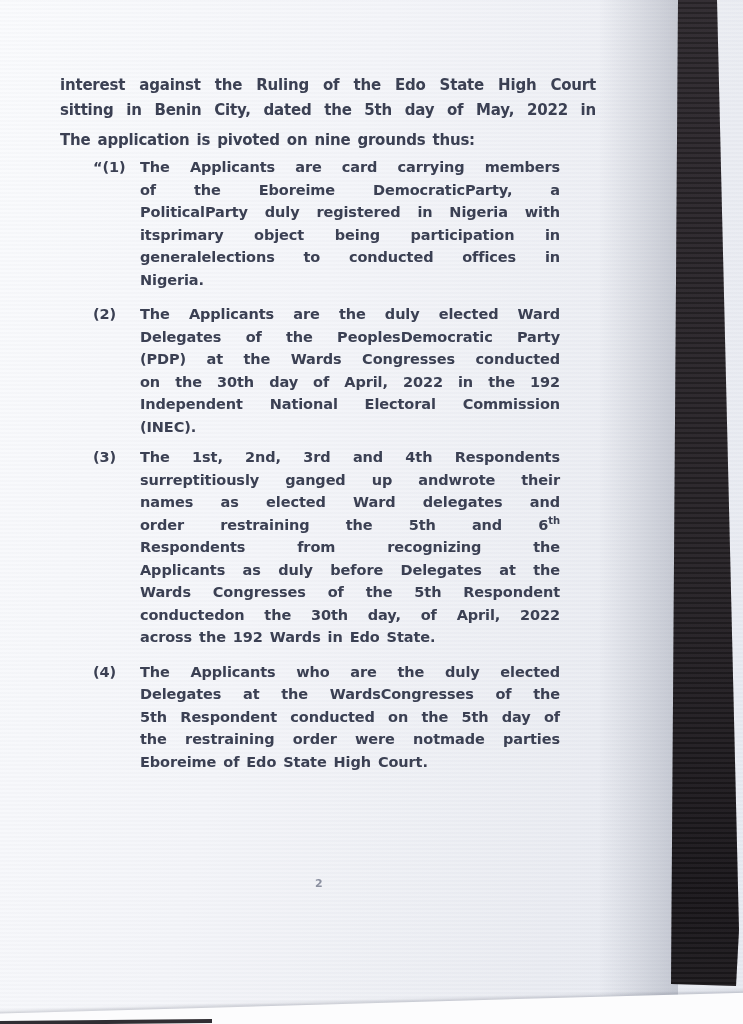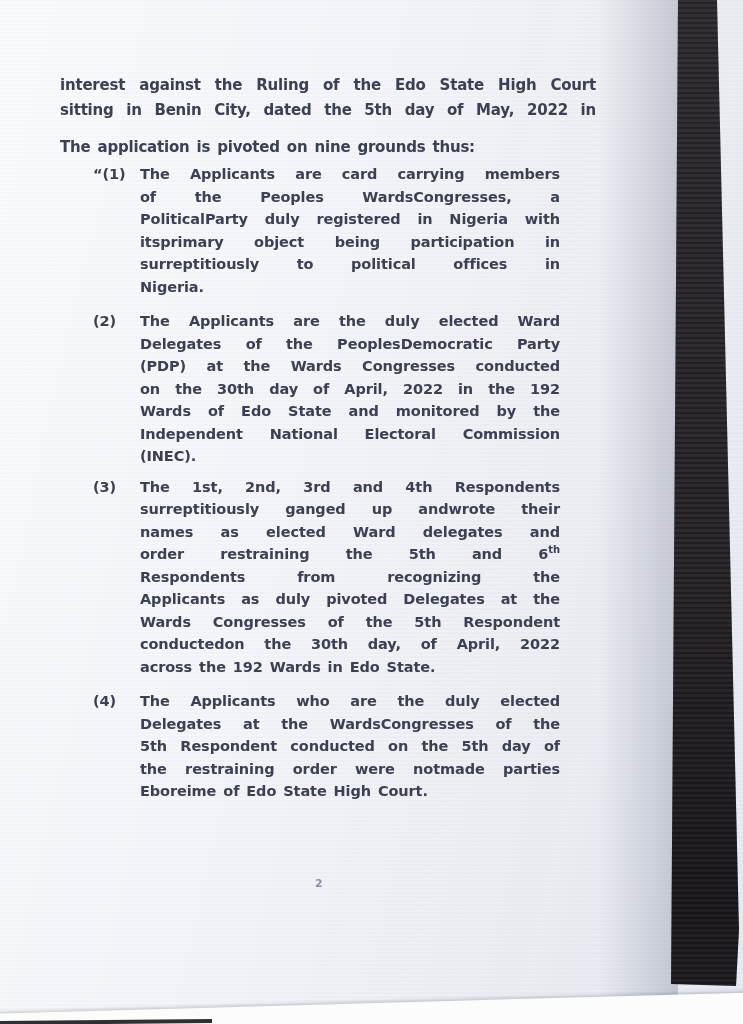--- a/index.html
+++ b/index.html
@@ -48,21 +48,21 @@
   }
   .intro { font-size: 15px; letter-spacing: -0.2px; }
   .intro .line { line-height: 25px; }
   .line {
     text-align: justify;
     text-align-last: justify;
     text-justify: inter-word;
   }
   .line.last { text-align-last: left; }
   .grounds-intro {
-    margin-top: 12px;
+    margin-top: 5px;
     font-size: 15px; line-height: 25px;
     letter-spacing: -0.2px;
   }
   .para {
     display: flex;
     margin-top: 12px;
     font-size: 14.5px; letter-spacing: -0.1px;
   }
   .para:nth-child(1) { margin-top: 3px; }
   .para:nth-child(3) { margin-top: 8px; }
@@ -94,48 +94,47 @@
       <div class="line">sitting in Benin City, dated the 5th day of May, 2022 in</div>
     </div>
 
     <div class="grounds-intro">The application is pivoted on nine grounds thus:</div>
 
     <div id="paragraphs">
         <div class="para">
           <div class="num">“(1)</div>
           <div class="pbody">
             <div class="line">The Applicants are card carrying members</div>
-            <div class="line">of the Peoples WardsCongresses, a</div>
+            <div class="line">of the Eboreime DemocraticParty, a</div>
             <div class="line">PoliticalParty duly registered in Nigeria with</div>
             <div class="line">itsprimary object being participation in</div>
-            <div class="line">surreptitiously to political offices in</div>
+            <div class="line">generalelections to conducted offices in</div>
             <div class="line last">Nigeria.</div>
           </div>
         </div>
         <div class="para">
           <div class="num">(2)</div>
           <div class="pbody">
             <div class="line">The Applicants are the duly elected Ward</div>
             <div class="line">Delegates of the PeoplesDemocratic Party</div>
             <div class="line">(PDP) at the Wards Congresses conducted</div>
             <div class="line">on the 30th day of April, 2022 in the 192</div>
-            <div class="line">Wards of Edo State and monitored by the</div>
             <div class="line">Independent National Electoral Commission</div>
             <div class="line last">(INEC).</div>
           </div>
         </div>
         <div class="para">
           <div class="num">(3)</div>
           <div class="pbody">
             <div class="line">The 1st, 2nd, 3rd and 4th Respondents</div>
             <div class="line">surreptitiously ganged up andwrote their</div>
             <div class="line">names as elected Ward delegates and</div>
             <div class="line">order restraining the 5th and 6<sup>th</sup></div>
             <div class="line">Respondents from recognizing the</div>
-            <div class="line">Applicants as duly pivoted Delegates at the</div>
+            <div class="line">Applicants as duly before Delegates at the</div>
             <div class="line">Wards Congresses of the 5th Respondent</div>
             <div class="line">conductedon the 30th day, of April, 2022</div>
             <div class="line last">across the 192 Wards in Edo State.</div>
           </div>
         </div>
         <div class="para">
           <div class="num">(4)</div>
           <div class="pbody">
             <div class="line">The Applicants who are the duly elected</div>
             <div class="line">Delegates at the WardsCongresses of the</div>

